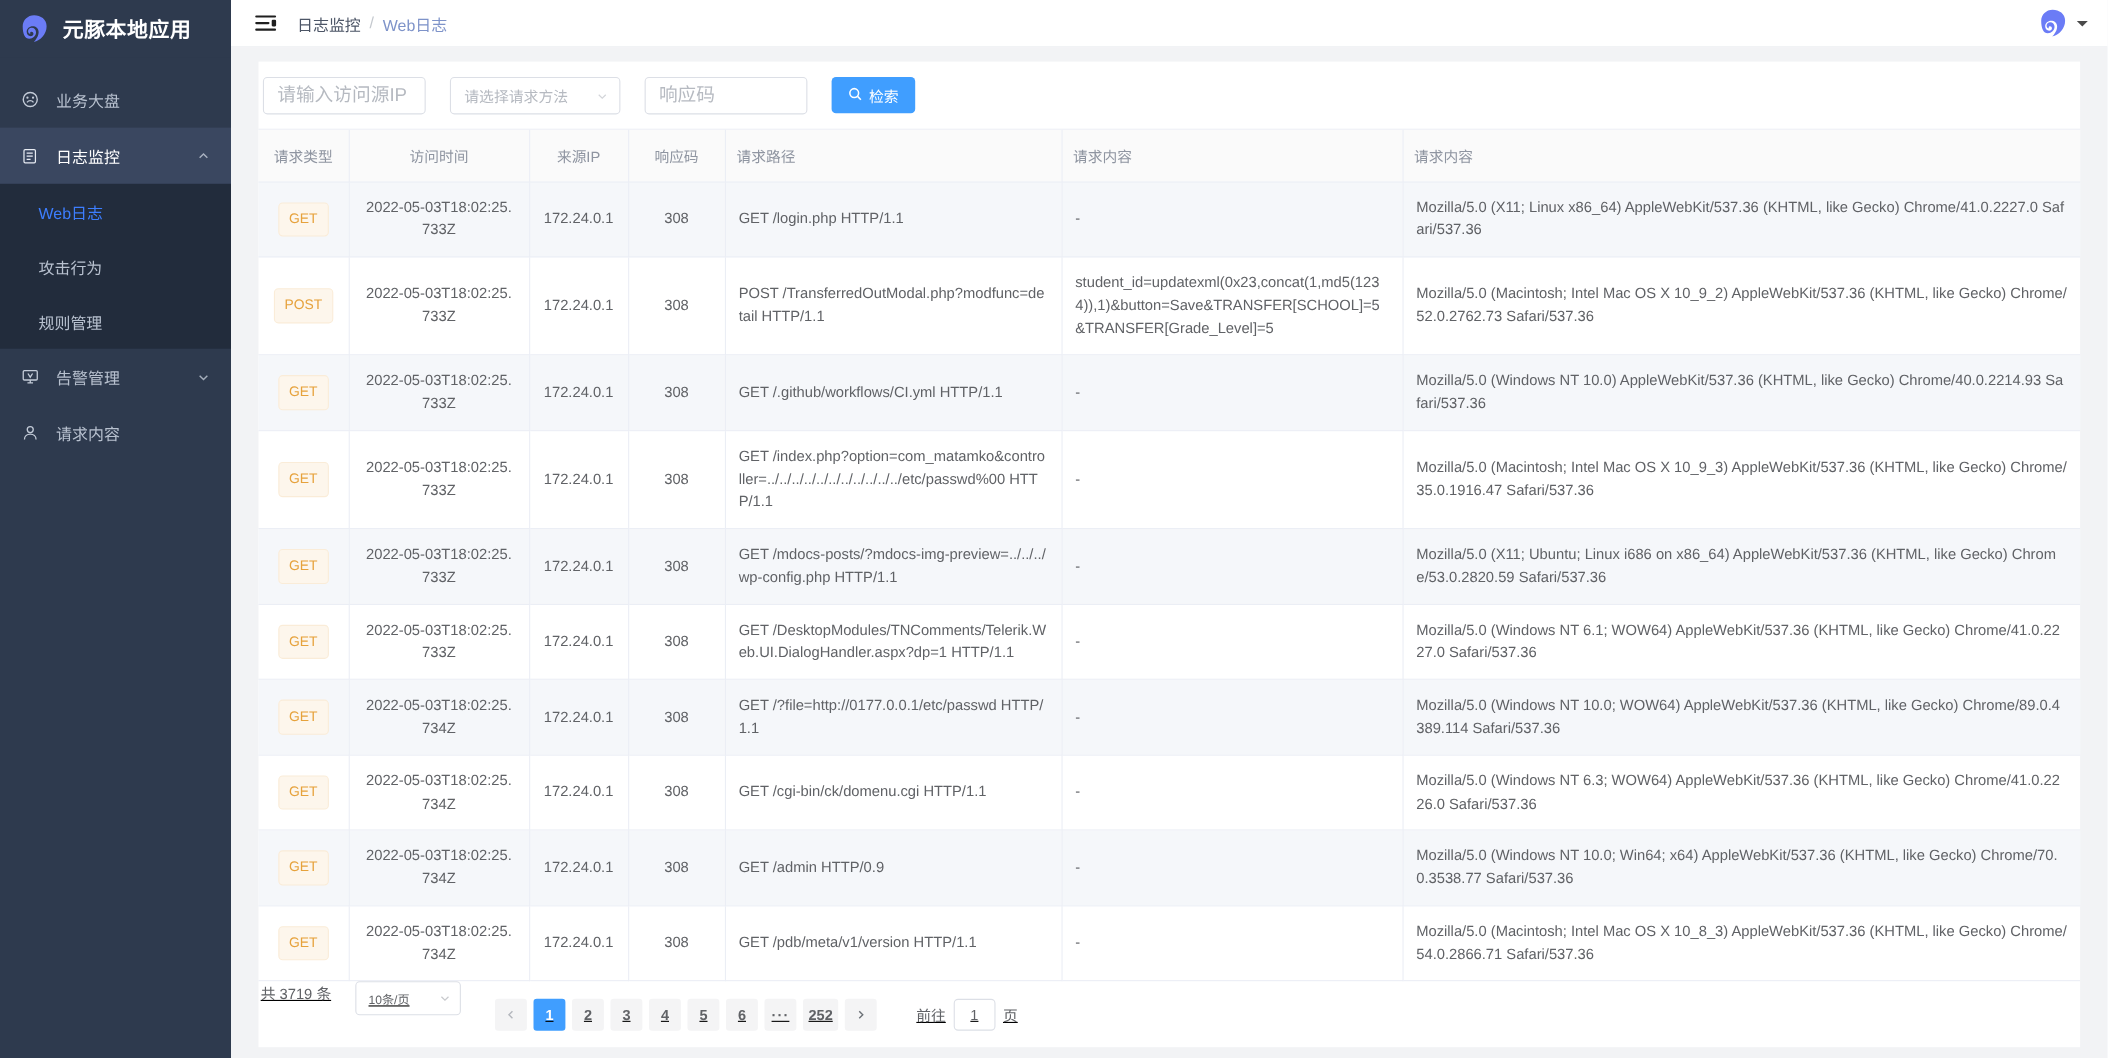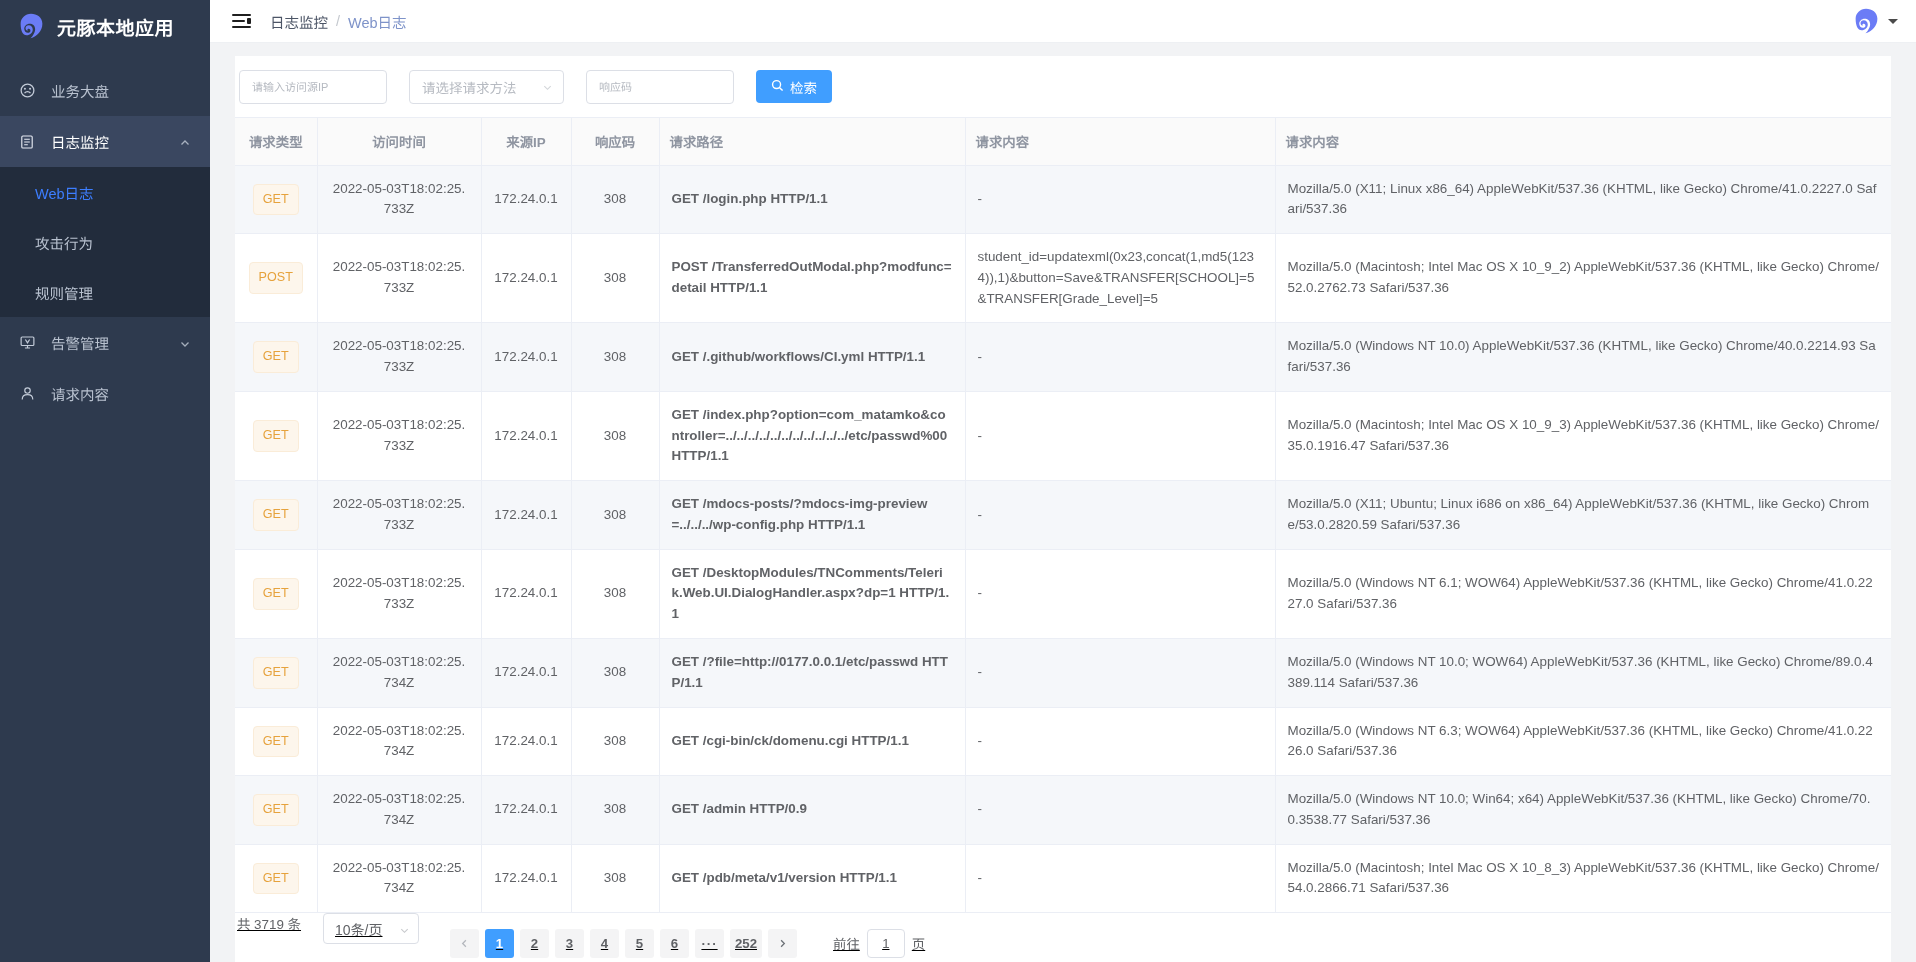--- a/index.html
+++ b/index.html
@@ -63,21 +63,21 @@
   .caret-down { width: 0; height: 0; border-left: 5px solid transparent; border-right: 5px solid transparent; border-top: 5.5px solid #4a4a4a; cursor: pointer; }
 
   .content { flex: 1 1 auto; background: #f2f3f5; padding: 13px 25px 0 25px; overflow: hidden; }
   .panel { background: #ffffff; }
 
   
   .filters { display: flex; align-items: center; gap: 22px; height: 61px; padding-left: 4px; }
   .fld { position: relative; height: 34px; }
   .fld input {
     height: 34px; border: 1px solid #dcdfe6; border-radius: 4px; background: #fff;
-    font-size: 11px; color: #606266; padding: 0 12px; outline: none;
+    font-size: 17px; color: #606266; padding: 0 12px; outline: none;
     font-family: "Liberation Sans", sans-serif;
   }
   .fld input::placeholder { color: #b6bac1; }
   .w-ip input { width: 148px; }
   .w-code input { width: 148px; }
   .sel {
     width: 155px; height: 34px; border: 1px solid #dcdfe6; border-radius: 4px; background: #fff;
     display: flex; align-items: center; padding: 0 10px 0 12px; font-size: 13.5px; color: #b6bac1;
     cursor: pointer;
   }
@@ -86,52 +86,52 @@
     height: 33px; background: #409eff; border: none; border-radius: 4px; color: #fff;
     font-size: 13.5px; padding: 0 15px; display: flex; align-items: center; gap: 6px; cursor: pointer;
     font-family: "Liberation Sans", sans-serif;
   }
   .btn-search svg { width: 13px; height: 13px; }
 
   
   .tbl-wrap { border-top: 1px solid #ebeef5; }
   table.tbl { width: 100%; border-collapse: collapse; table-layout: fixed; }
   table.tbl th {
-    background: #fafafa; color: #8f95a1; font-size: 13.4px; font-weight: bold;
+    background: #fafafa; color: #8f95a1; font-size: 13.4px; font-weight: normal;
     height: 47px; text-align: center; border-right: 1px solid #ebeef5; border-bottom: 1px solid #ebeef5;
     padding: 0 10px;
   }
   table.tbl th:last-child { border-right: none; }
   table.tbl td {
     font-size: 13.4px; color: #606266; border-right: 1px solid #ebeef5;
     border-bottom: 1px solid #ebeef5; padding: 13px 12px; vertical-align: middle;
     line-height: 1.55; word-break: break-all;
   }
   table.tbl td:last-child { border-right: none; }
   table.tbl tr.zebra td { background: #f5f7fa; }
   .c-type { width: 82px; text-align: center; }
   .c-time { width: 164px; text-align: center; }
   .c-ip   { width: 90px; text-align: center; }
   .c-code { width: 88px; text-align: center; }
-  .c-path { width: 306px; font-weight: bold; }
+  .c-path { width: 306px; }
   .c-body { width: 310px; }
   .c-ua   { width: auto; }
 
   .badge {
     display: inline-block; min-width: 40px; padding: 5px 9px; border-radius: 4px;
     background: #fdf6ec; color: #e6a23c; border: 1px solid #faecd8; font-size: 12.6px;
     text-align: center;
   }
 
   
   .pager { display: flex; gap: 18px; height: 60px; padding-left: 2px; text-decoration: underline; }
   .pg-total { font-size: 13.4px; color: #606266; margin-right: 4px; }
   .pg-size {
     width: 96px; height: 31px; border: 1px solid #dcdfe6; border-radius: 4px; background: #fff;
-    display: flex; align-items: center; padding: 0 8px 0 11px; font-size: 14px; color: #606266; cursor: pointer;
+    display: flex; align-items: center; padding: 0 8px 0 11px; font-size: 11px; color: #606266; cursor: pointer;
   }
   .pg-size .sel-caret { margin-left: auto; width: 11px; height: 11px; opacity: .55; }
   .pg-btns { display: flex; align-items: center; gap: 6px; margin-left: 13px; }
   .pg {
     min-width: 29px; height: 29px; border-radius: 3px; background: #f4f4f5; color: #606266;
     font-size: 13.2px; font-weight: bold; display: flex; align-items: center; justify-content: center;
     cursor: pointer; padding: 0 5px;
   }
   .pg.arrow { background: #f4f4f5; color: #9a9da3; font-weight: normal; }
   .pg.active { background: #409eff; color: #fff; }

